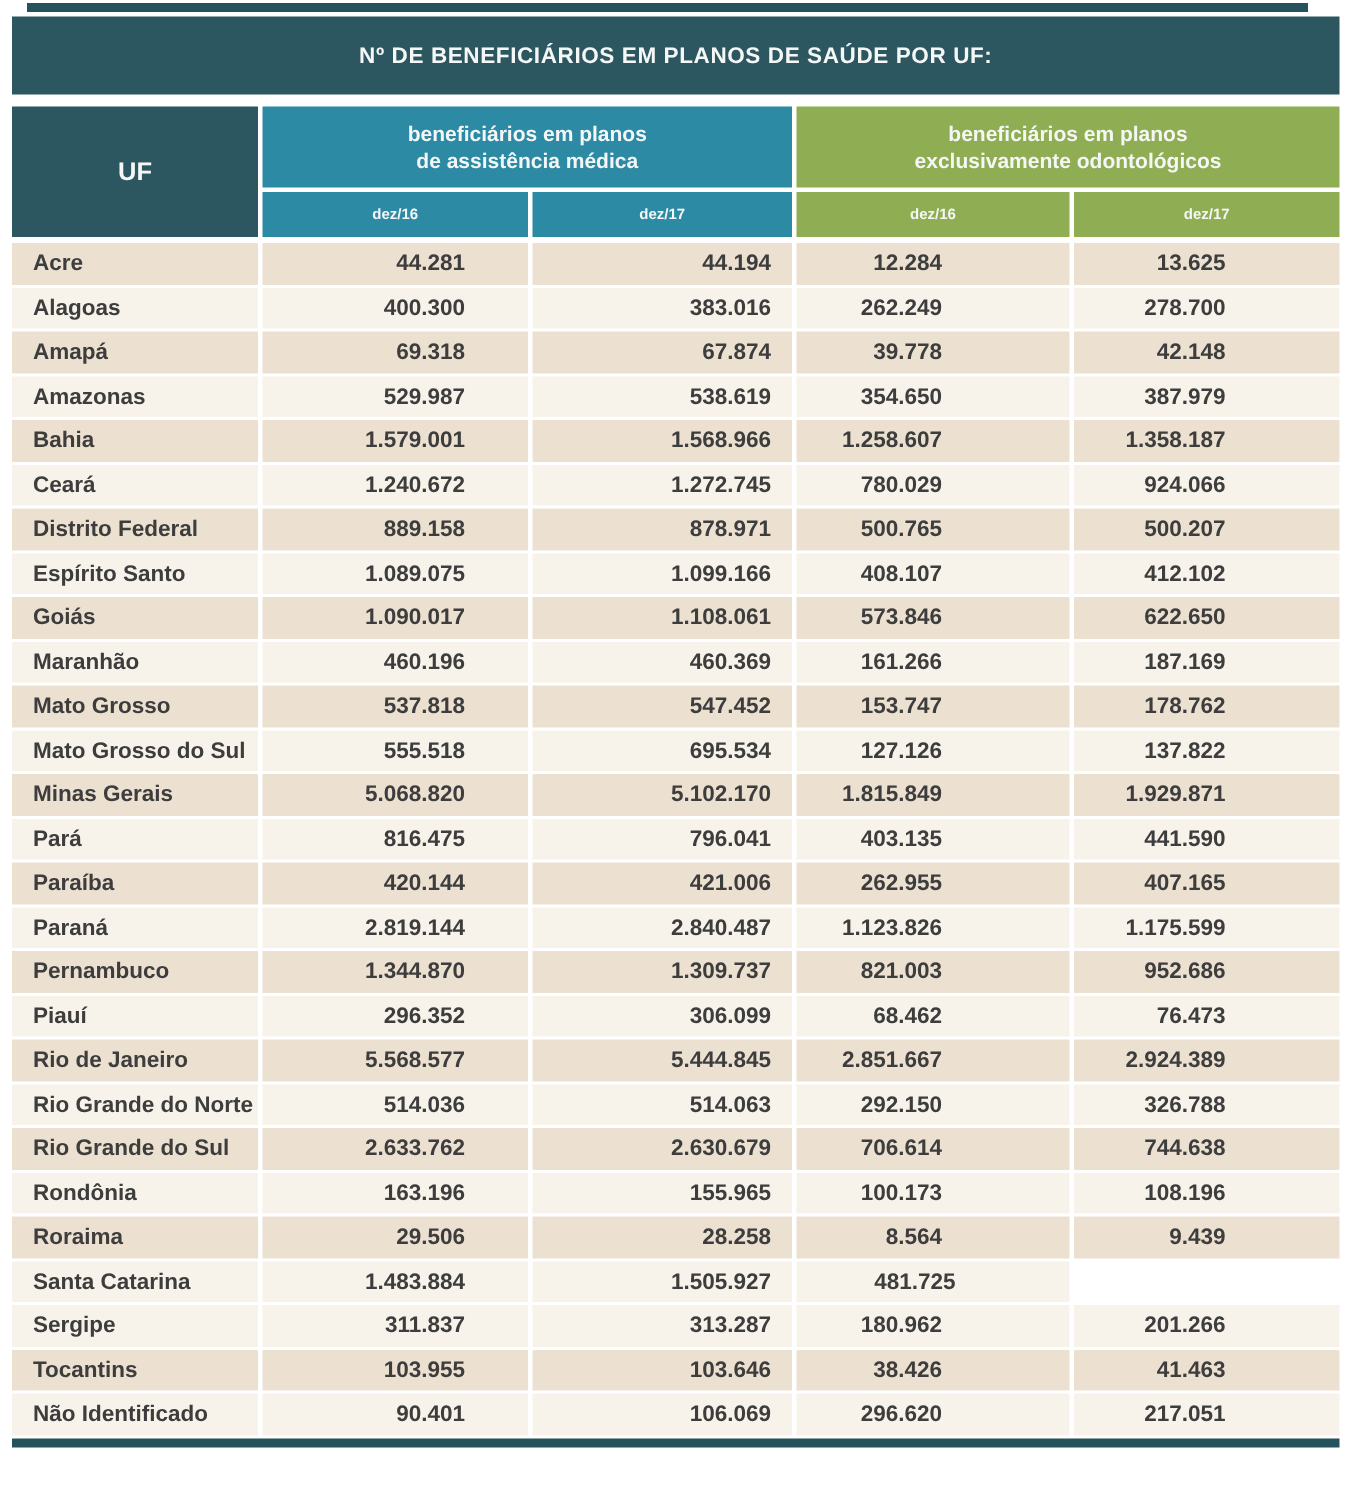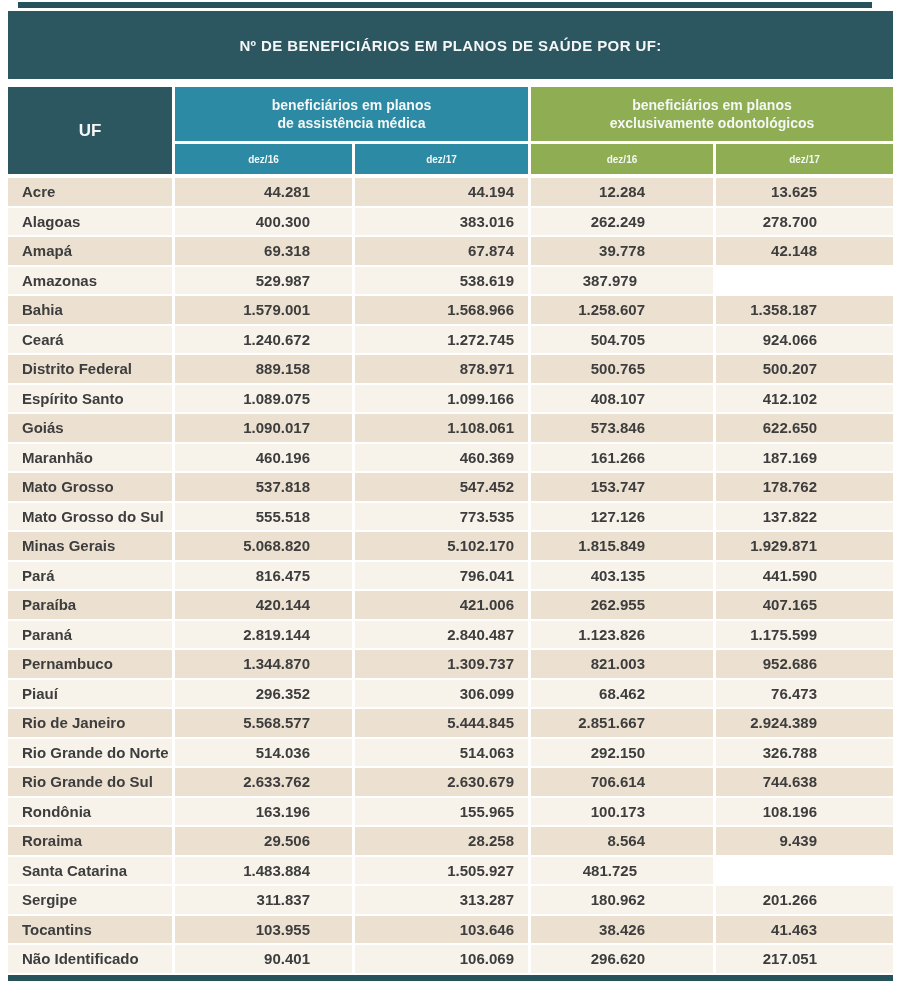--- a/index.html
+++ b/index.html
@@ -13,21 +13,21 @@
     --header-text:#f5f7f6;
   }
   html,body{margin:0;padding:0;background:#ffffff;}
   body{
     width:900px;height:996px;
     font-family:"Liberation Sans","DejaVu Sans",sans-serif;
     -webkit-font-smoothing:antialiased;
   }
   .top-strip{height:6px;margin:2px 28px 0 18px;background:var(--frame);}
   .title-bar{
-    height:68px;margin:3px 7px 0 8px;background:var(--titlebar);
+    height:52px;margin:3px 7px 0 8px;background:var(--titlebar);
     display:flex;align-items:center;justify-content:center;
   }
   .title-bar .title{
     color:var(--header-text);font-size:15px;font-weight:700;letter-spacing:.4px;
   }
   .cols{
     display:grid;
     grid-template-columns:164px 177px 173px 182px 177px;
     column-gap:3px;
   }
@@ -64,21 +64,21 @@
   .data-row .cell{
     height:27.5px;display:flex;align-items:center;
     font-size:15px;font-weight:700;color:var(--cell-text);
     overflow:hidden;white-space:nowrap;
   }
   .data-row.odd  .cell{background:var(--row-odd);}
   .data-row.even .cell{background:var(--row-even);}
   .cell.col-0{justify-content:flex-start;padding-left:14px;}
   .cell.col-1{justify-content:flex-end;padding-right:42px;}
   .cell.col-2{justify-content:flex-end;padding-right:14px;}
-  .cell.col-3{justify-content:flex-end;padding-right:68px;}
+  .cell.col-3{justify-content:flex-end;padding-right:85px;}
   .cell.col-4{justify-content:flex-end;padding-right:76px;}
   .bottom-strip{height:6px;margin:2px 7px 0 8px;background:var(--frame);}
 </style>
 </head>
 <body>
 
 <div class="top-strip"></div>
 
 <div class="title-bar">
   <span class="title">Nº DE BENEFICIÁRIOS EM PLANOS DE SAÚDE POR UF:</span>
@@ -115,34 +115,35 @@
       <div class="cell col-0">Amapá</div>
       <div class="cell col-1">69.318</div>
       <div class="cell col-2">67.874</div>
       <div class="cell col-3">39.778</div>
       <div class="cell col-4">42.148</div>
     </div>
     <div class="cols data-row even">
       <div class="cell col-0">Amazonas</div>
       <div class="cell col-1">529.987</div>
       <div class="cell col-2">538.619</div>
+      <div class="cell col-3">354.650</div>
       <div class="cell col-4">387.979</div>
     </div>
     <div class="cols data-row odd">
       <div class="cell col-0">Bahia</div>
       <div class="cell col-1">1.579.001</div>
       <div class="cell col-2">1.568.966</div>
       <div class="cell col-3">1.258.607</div>
       <div class="cell col-4">1.358.187</div>
     </div>
     <div class="cols data-row even">
       <div class="cell col-0">Ceará</div>
       <div class="cell col-1">1.240.672</div>
       <div class="cell col-2">1.272.745</div>
-      <div class="cell col-3">504.705</div>
+      <div class="cell col-3">780.029</div>
       <div class="cell col-4">924.066</div>
     </div>
     <div class="cols data-row odd">
       <div class="cell col-0">Distrito Federal</div>
       <div class="cell col-1">889.158</div>
       <div class="cell col-2">878.971</div>
       <div class="cell col-3">500.765</div>
       <div class="cell col-4">500.207</div>
     </div>
     <div class="cols data-row even">
@@ -169,21 +170,21 @@
     <div class="cols data-row odd">
       <div class="cell col-0">Mato Grosso</div>
       <div class="cell col-1">537.818</div>
       <div class="cell col-2">547.452</div>
       <div class="cell col-3">153.747</div>
       <div class="cell col-4">178.762</div>
     </div>
     <div class="cols data-row even">
       <div class="cell col-0">Mato Grosso do Sul</div>
       <div class="cell col-1">555.518</div>
-      <div class="cell col-2">773.535</div>
+      <div class="cell col-2">695.534</div>
       <div class="cell col-3">127.126</div>
       <div class="cell col-4">137.822</div>
     </div>
     <div class="cols data-row odd">
       <div class="cell col-0">Minas Gerais</div>
       <div class="cell col-1">5.068.820</div>
       <div class="cell col-2">5.102.170</div>
       <div class="cell col-3">1.815.849</div>
       <div class="cell col-4">1.929.871</div>
     </div>

